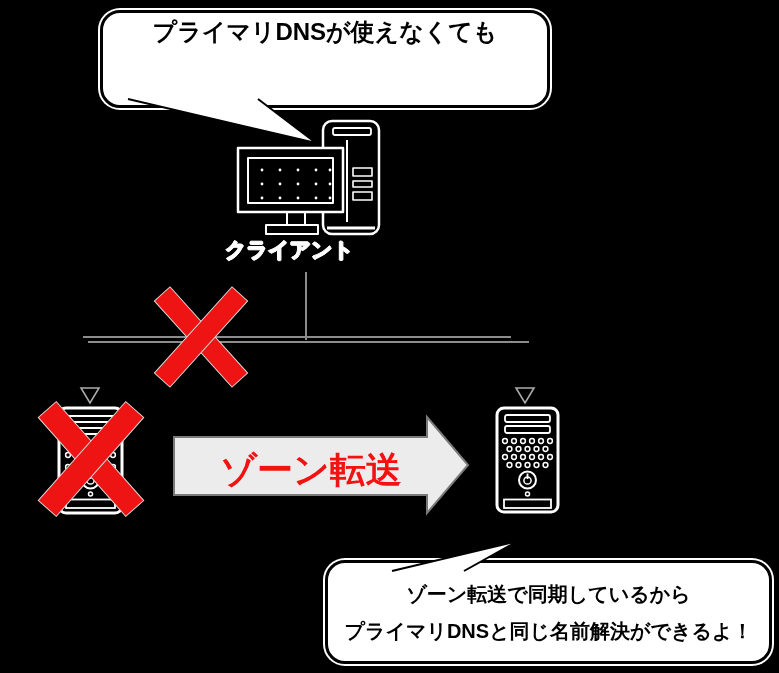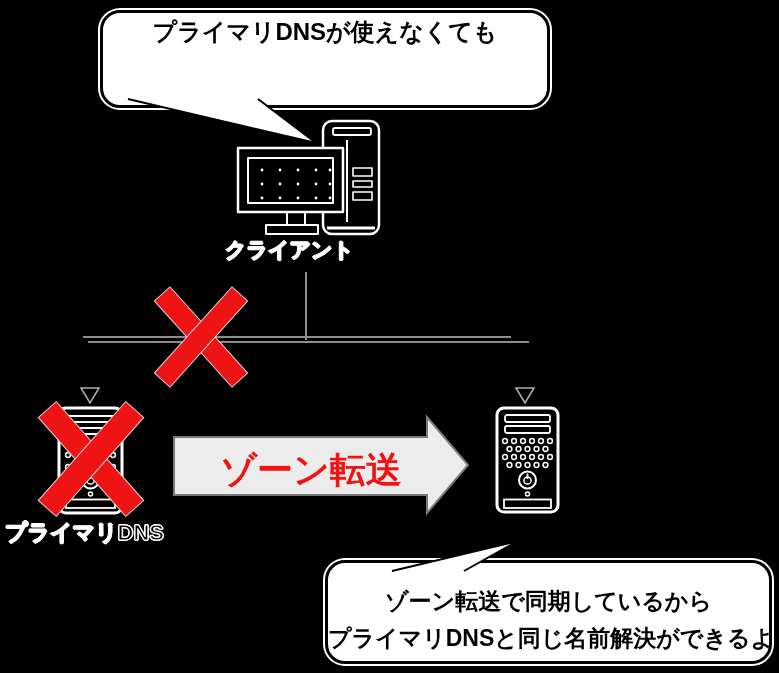--- a/index.html
+++ b/index.html
@@ -18,21 +18,21 @@
     background:#ffffff;
     border:3px solid #000000;
     border-radius:20px;
     box-shadow:0 0 0 2px #ffffff;
     color:#000000;
     text-align:center;
     font-weight:bold;
     z-index:3;
   }
   .bubble-top{left:100px;top:10px;width:450px;height:98px;font-size:24px;line-height:38px;}
-  .bubble-bottom{left:325px;top:560px;width:447px;height:104px;font-size:23px;line-height:37px;padding-top:20px;}
+  .bubble-bottom{left:325px;top:560px;width:447px;height:104px;font-size:20px;line-height:37px;padding-top:13px;}
   .bubble .line{white-space:nowrap;}
   
   .node-label{
     position:absolute;
     color:#000000;
     -webkit-text-stroke:1px #ffffff;
     text-shadow:0 0 1px #ffffff, 1px 0 0 #ffffff, -1px 0 0 #ffffff, 0 1px 0 #ffffff, 0 -1px 0 #ffffff;
     font-weight:bold;
     text-align:left;
     white-space:nowrap;
@@ -168,21 +168,20 @@
       <rect x="-58" y="-10.5" width="116" height="21" transform="rotate(-48)"></rect>
     </g>
 
     <g transform="translate(91,459)" fill="#ee1414" stroke="#d9d9d9" stroke-width="1">
       <rect x="-66" y="-12" width="132" height="24" transform="rotate(48.5)"></rect>
       <rect x="-66" y="-12" width="132" height="24" transform="rotate(-48.5)"></rect>
     </g>
   </svg>
 
   <div class="node-label label-client">クライアント</div>
-  <div class="node-label label-primary">プライマリDNS</div>
 
   <div class="arrow-text">ゾーン転送</div>
 
   <div class="bubble bubble-top">
     <div class="line">プライマリDNSが使えなくても</div>
   </div>
 
   <div class="bubble bubble-bottom">
     <div class="line">ゾーン転送で同期しているから</div>
     <div class="line">プライマリDNSと同じ名前解決ができるよ！</div>

